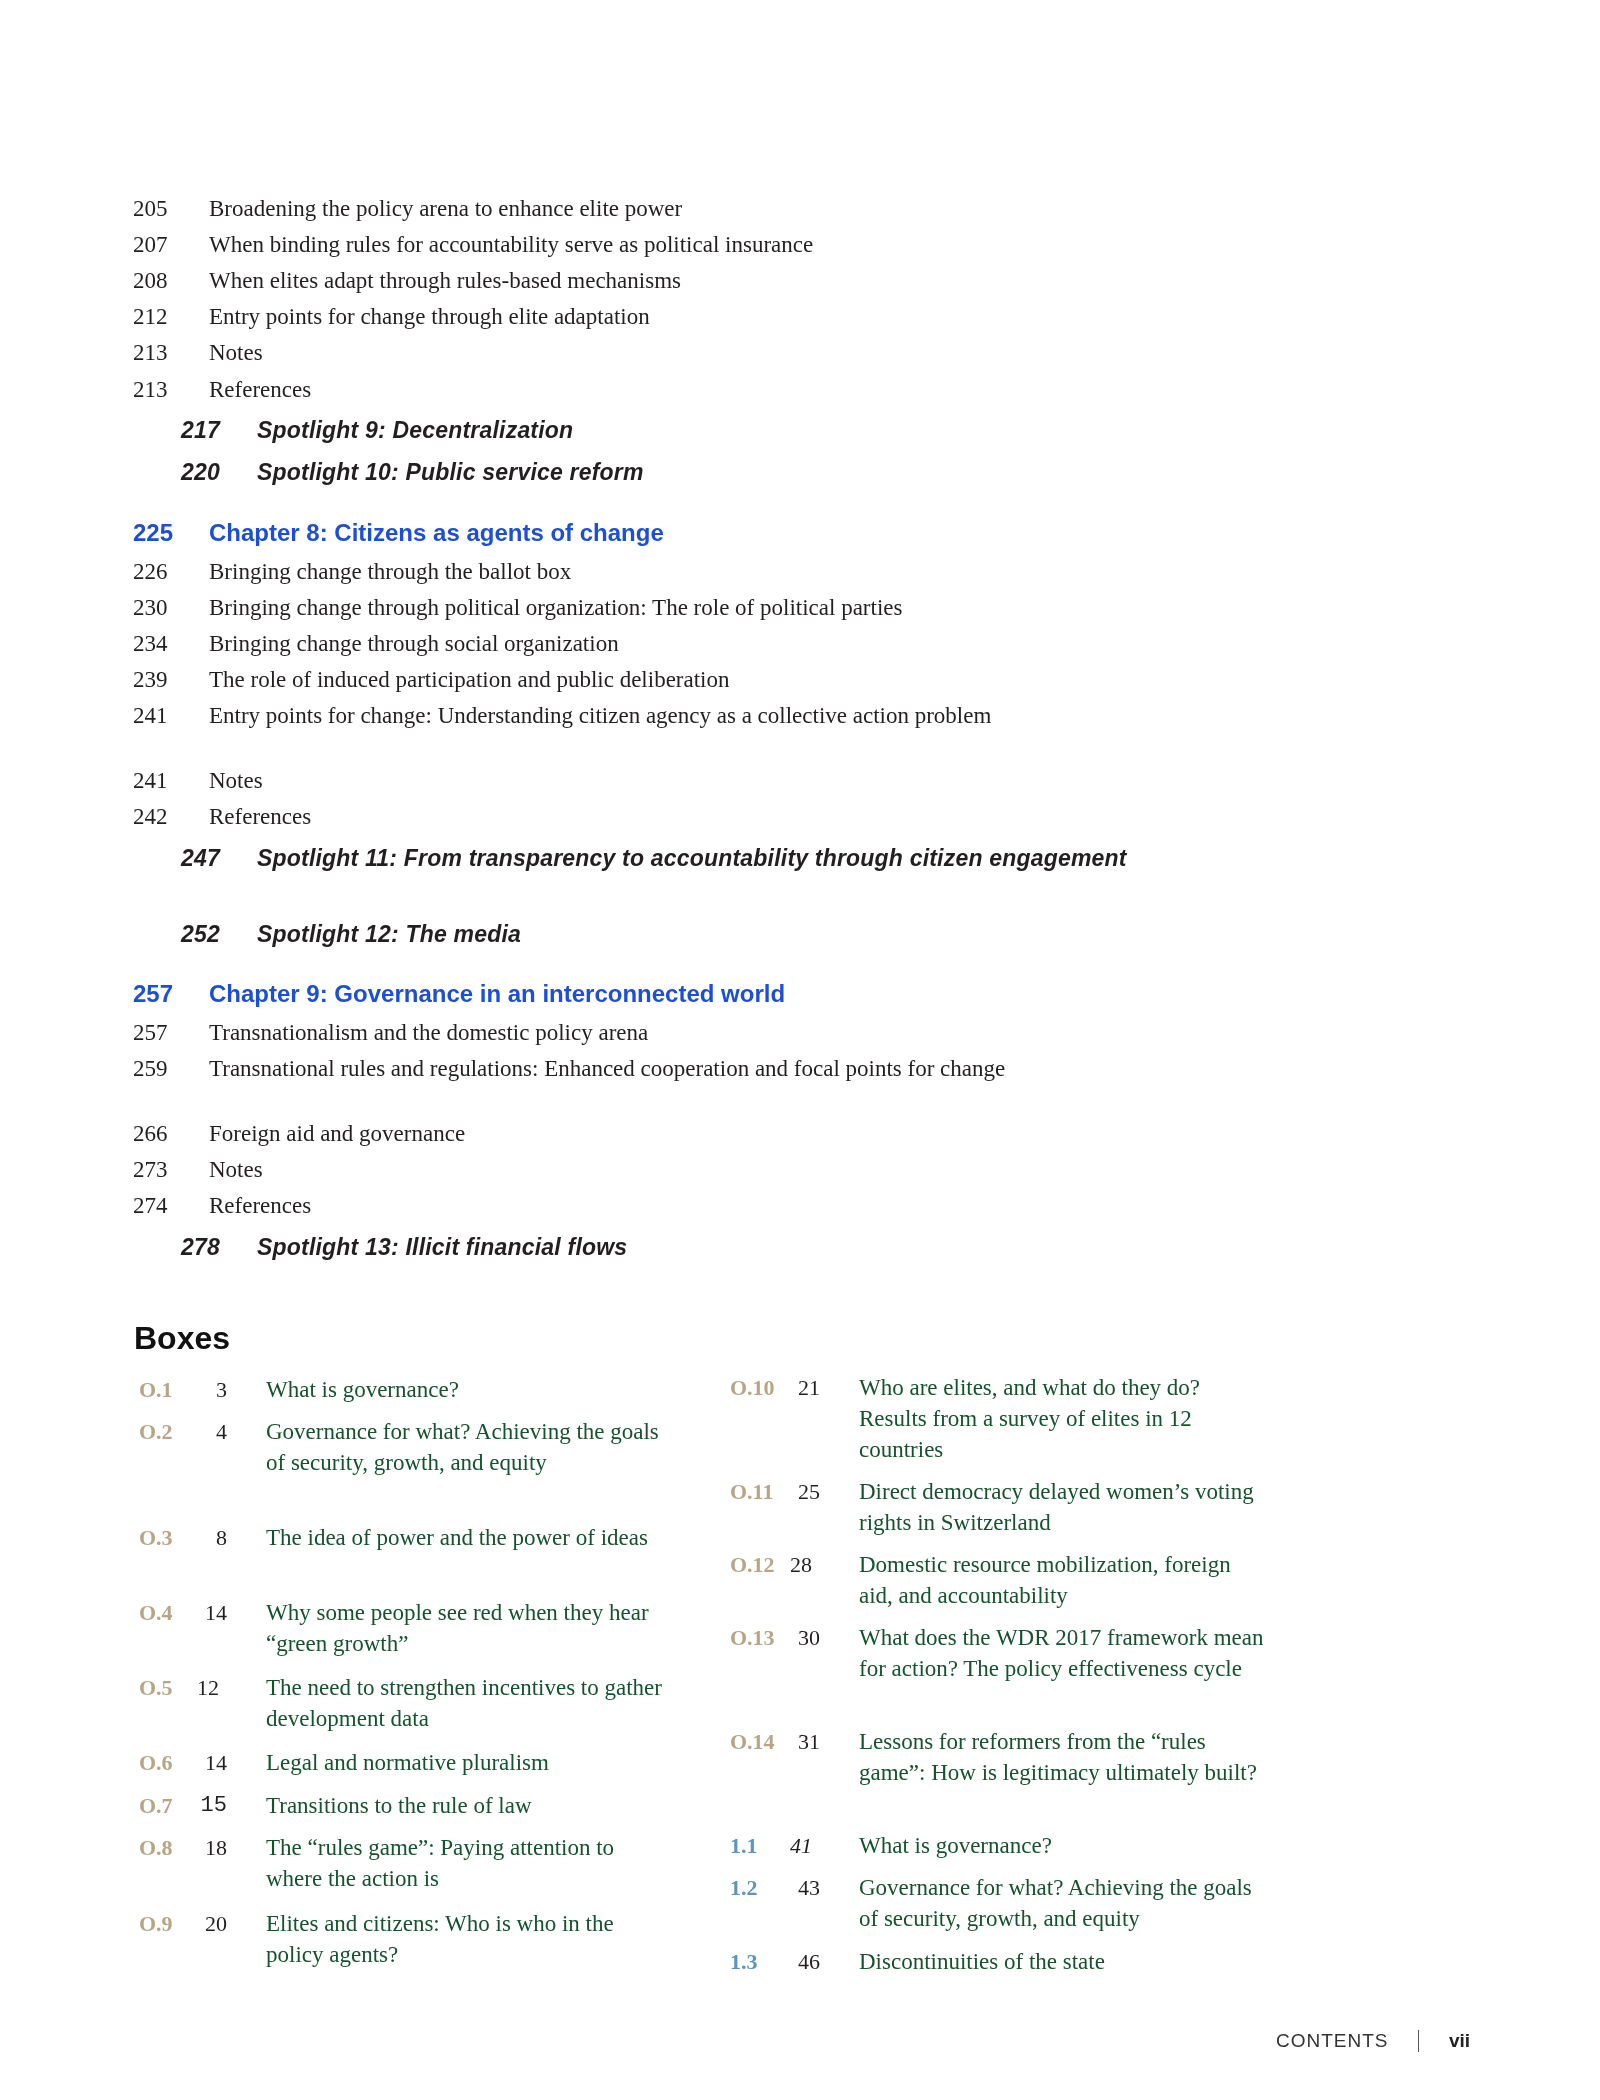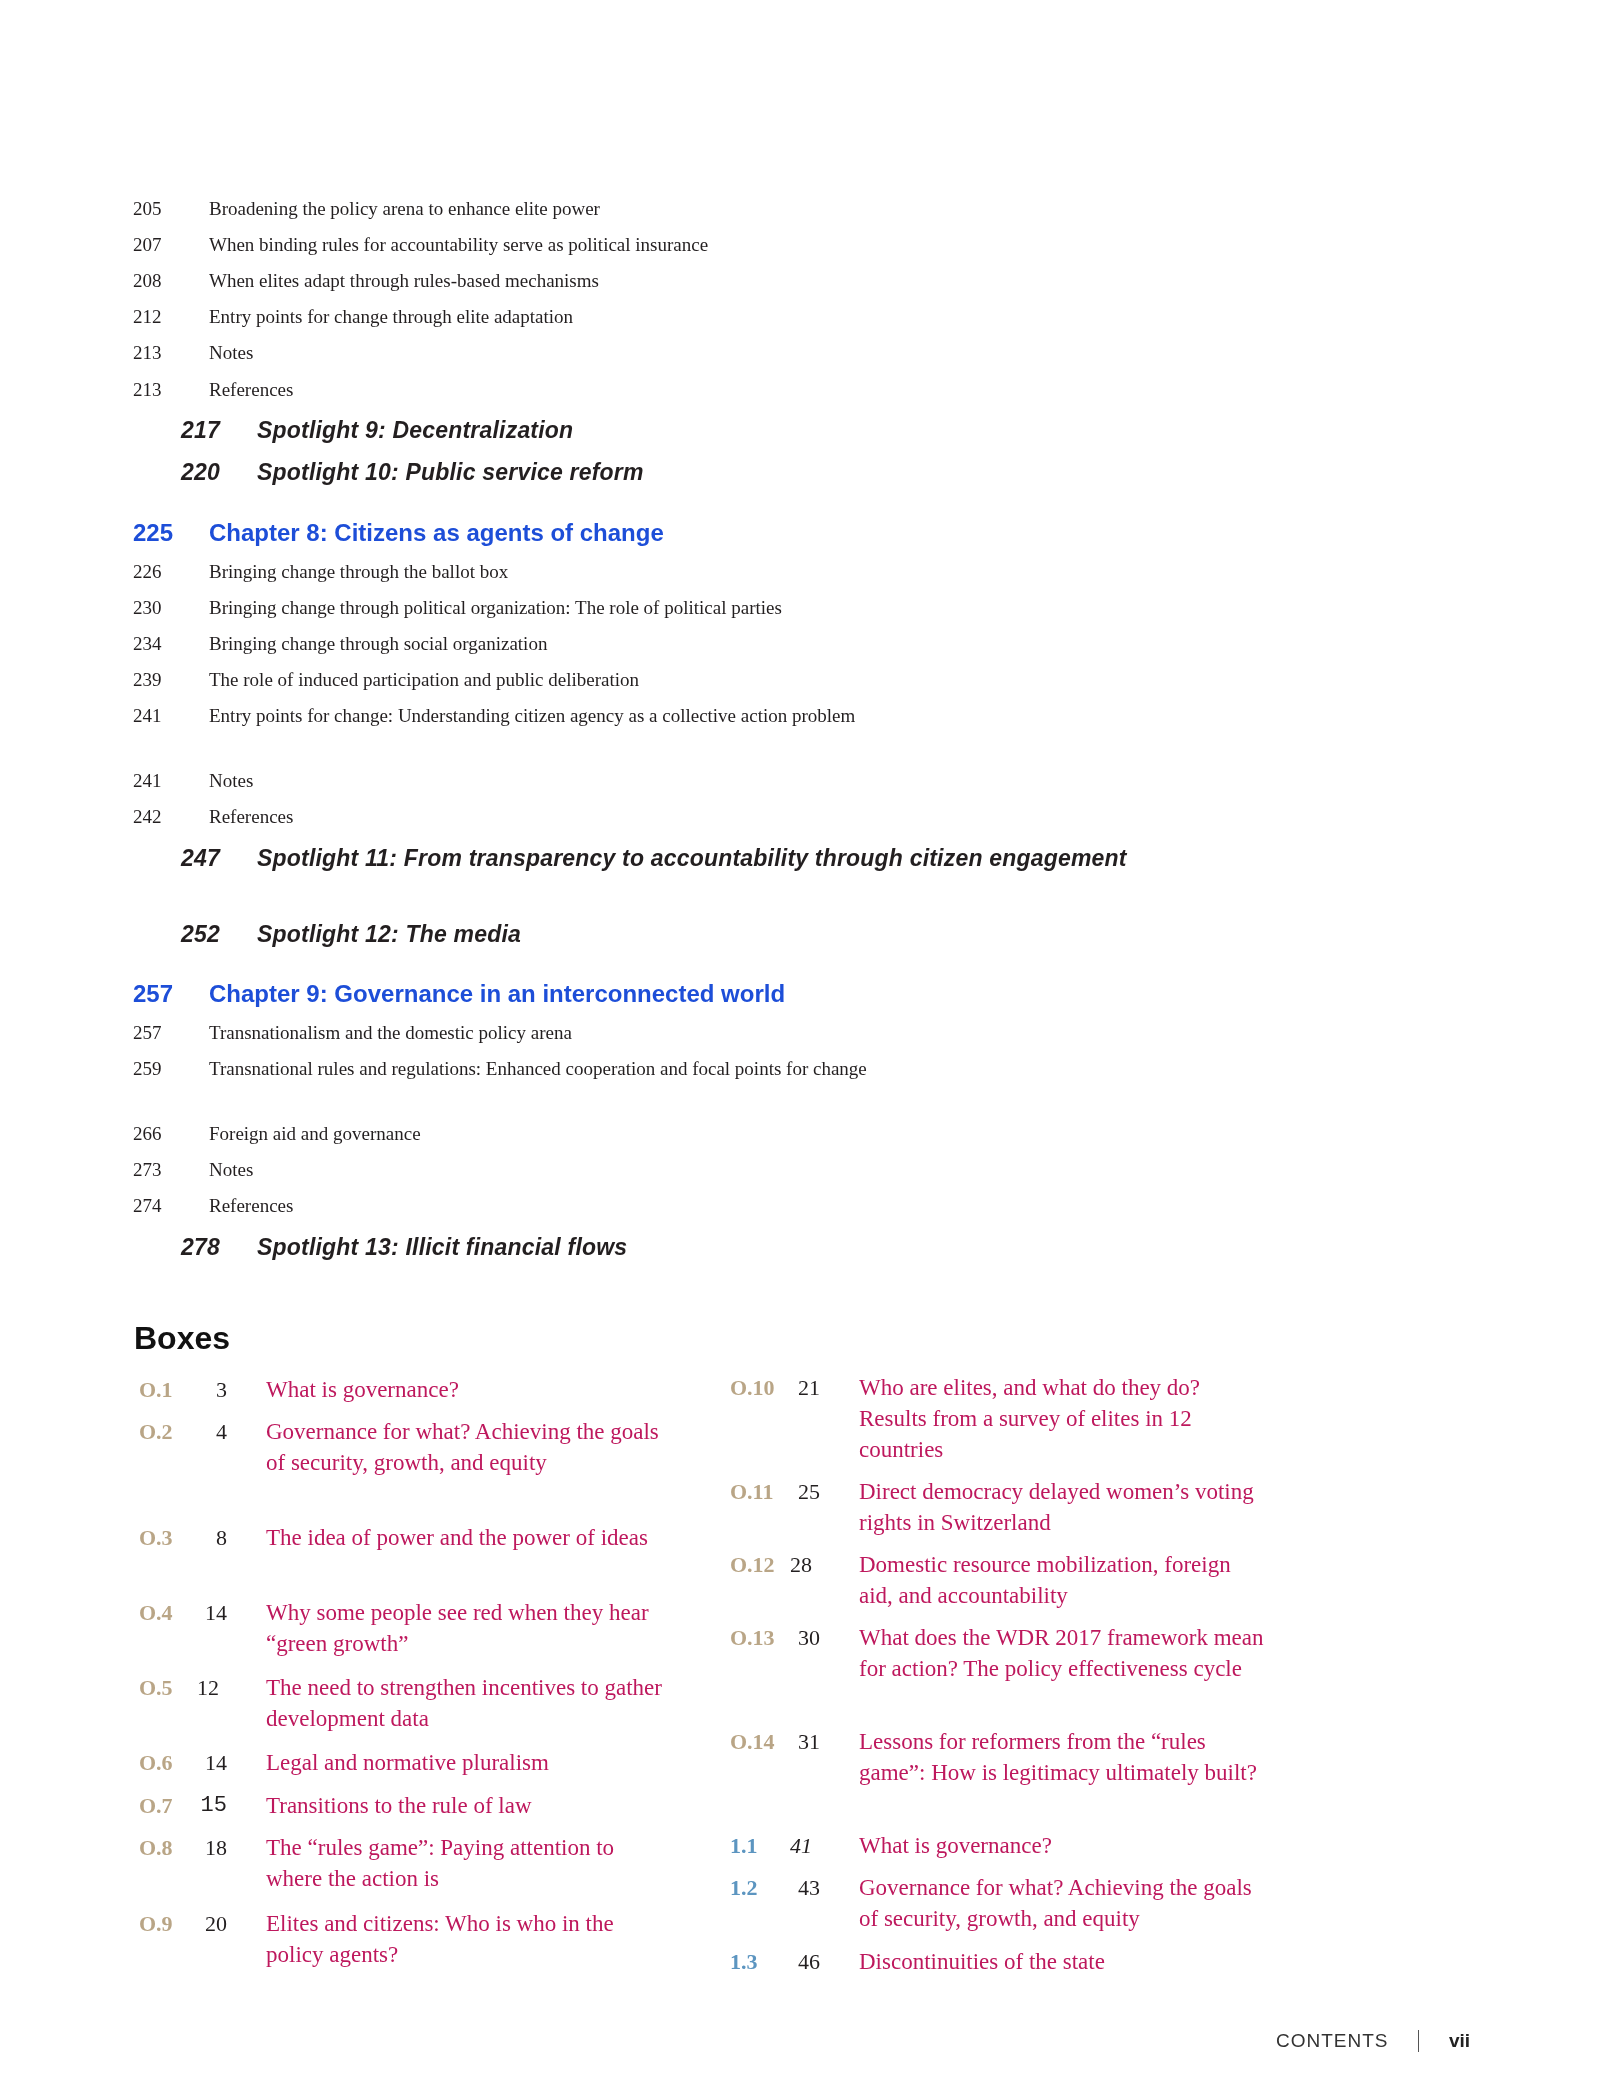--- a/index.html
+++ b/index.html
@@ -3,30 +3,30 @@
 <meta charset="utf-8">
 <style>
   html, body { margin: 0; padding: 0; background: #ffffff; }
   body { width: 1600px; height: 2100px; position: relative; overflow: hidden; color: #231f20; }
 
   .toc { position: absolute; left: 0; top: 0; width: 1600px; }
   .row { position: absolute; left: 133px; width: 920px; }
   .row .pg { position: absolute; left: 0; top: 0; width: 70px; }
   .row .tx { position: absolute; left: 76px; top: 0; width: 960px; }
 
-  .entry .pg, .entry .tx { font-family: "Liberation Serif", "DejaVu Serif", serif; font-size: 19px; line-height: 29px; color: #231f20; }
+  .entry .pg, .entry .tx { font-family: "Liberation Serif", "DejaVu Serif", serif; font-size: 23px; line-height: 29px; color: #231f20; }
   .spot .pg, .spot .tx { font-family: "Liberation Sans", "DejaVu Sans", sans-serif; font-size: 23px; font-style: italic; font-weight: bold; line-height: 34px; color: #231f20; letter-spacing: 0.2px; margin-left: 48px; }
   .chap .pg, .chap .tx { font-family: "Liberation Sans", "DejaVu Sans", sans-serif; font-size: 24px; font-weight: bold; line-height: 30px; color: #1d4ed8; }
 
   .boxes-title { position: absolute; left: 134px; top: 1320px; font-family: "Liberation Sans", "DejaVu Sans", sans-serif; font-weight: bold; font-size: 32px; color: #111; }
 
   .box { position: absolute; width: 520px; }
   .box .lbl { position: absolute; left: 0; top: 0; font-family: "Liberation Serif", "DejaVu Serif", serif; font-weight: bold; font-size: 22px; line-height: 31px; }
   .box .bpg { position: absolute; top: 0; font-family: "Liberation Serif", "DejaVu Serif", serif; font-size: 22px; line-height: 31px; color: #231f20; }
-  .box .btx { position: absolute; top: 0; font-family: "Liberation Serif", "DejaVu Serif", serif; font-size: 23px; line-height: 31px; color: #be185d; }
+  .box .btx { position: absolute; top: 0; font-family: "Liberation Serif", "DejaVu Serif", serif; font-size: 23px; line-height: 31px; color: #14532d; }
   .box.left .bpg { left: 77px; }
   .box.left .btx { left: 127px; width: 405px; }
   .box.right .bpg { left: 77px; }
   .box.right .btx { left: 129px; width: 405px; }
   .lbl.tan { color: #b9a586; }
   .lbl.blue { color: #5c95c0; }
 
   .footer { position: absolute; top: 2030px; left: 1276px; font-family: "Liberation Sans", "DejaVu Sans", sans-serif; font-size: 19px; color: #333; letter-spacing: 1px; }
   .footer .sep { position: absolute; left: 142px; top: 0; width: 1px; height: 22px; background: #555; }
   .footer .num { position: absolute; left: 173px; top: 0; font-weight: bold; letter-spacing: 0; font-size: 19px; color: #222; }

